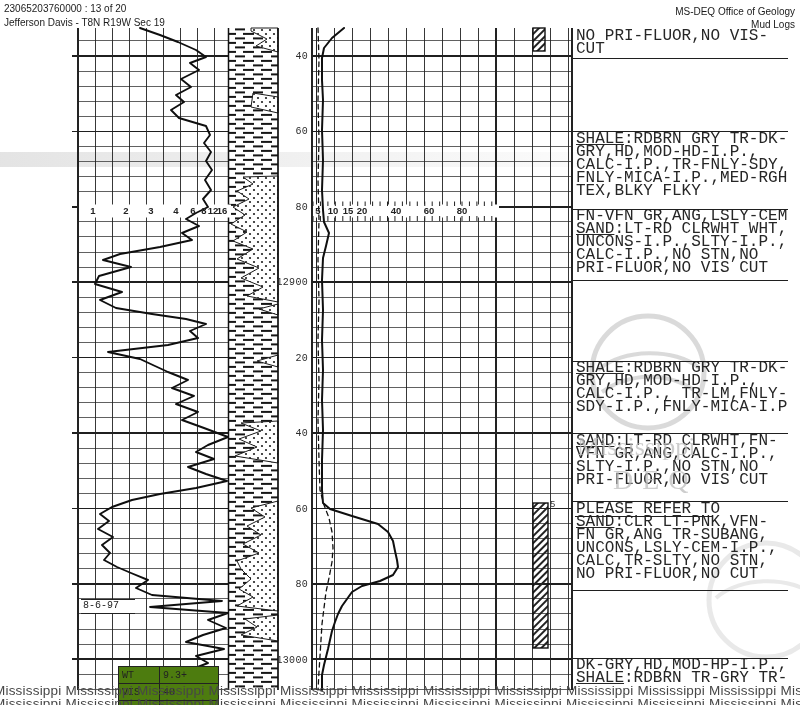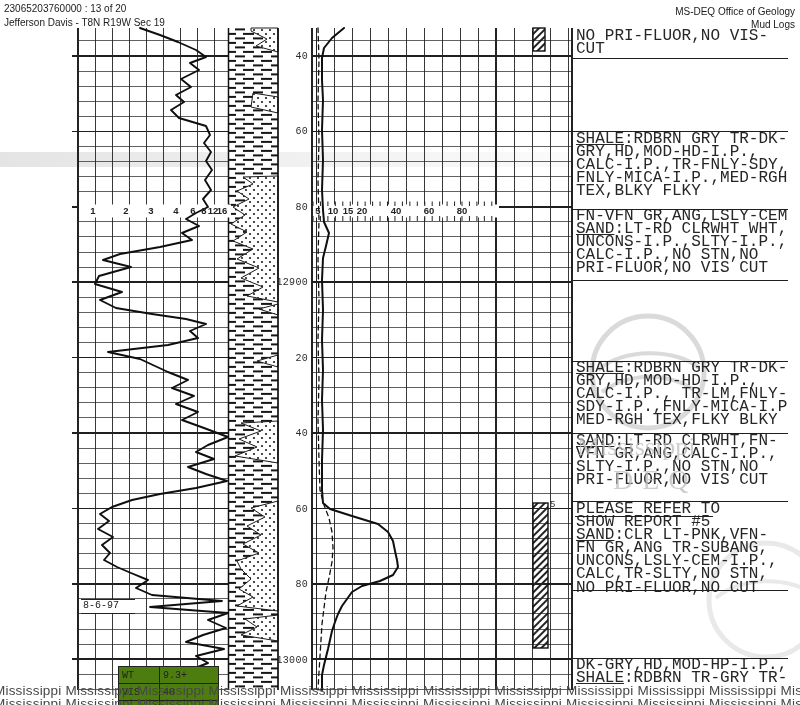--- a/index.html
+++ b/index.html
@@ -320,31 +320,29 @@
         <div class="ann-line"><u>SAND</u>:LT-RD CLRWHT WHT,</div>
         <div class="ann-line">UNCONS-I.P.,SLTY-I.P.,</div>
         <div class="ann-line">CALC-I.P.,NO STN,NO</div>
         <div class="ann-line">PRI-FLUOR,NO VIS CUT</div>
       </div>
       <div class="ann-block" style="top: 362px;">
         <div class="ann-line"><u>SHALE</u>:RDBRN GRY TR-DK-</div>
         <div class="ann-line">GRY,HD,MOD-HD-I.P.,</div>
         <div class="ann-line">CALC-I.P., TR-LM,FNLY-</div>
         <div class="ann-line">SDY-I.P.,FNLY-MICA-I.P</div>
-        <div class="ann-line">MED-RGH TEX,FLKY BLKY</div>
       </div>
       <div class="ann-block" style="top: 435px;">
         <div class="ann-line"><u>SAND</u>:LT-RD CLRWHT,FN-</div>
         <div class="ann-line">VFN GR,ANG,CALC-I.P.,</div>
         <div class="ann-line">SLTY-I.P.,NO STN,NO</div>
         <div class="ann-line">PRI-FLUOR,NO VIS CUT</div>
       </div>
       <div class="ann-block" style="top: 503px;">
         <div class="ann-line">PLEASE REFER TO</div>
-        <div class="ann-line">SHOW REPORT #5</div>
         <div class="ann-line"><u>SAND</u>:CLR LT-PNK,VFN-</div>
         <div class="ann-line">FN GR,ANG TR-SUBANG,</div>
         <div class="ann-line">UNCONS,LSLY-CEM-I.P.,</div>
         <div class="ann-line">CALC,TR-SLTY,NO STN,</div>
         <div class="ann-line">NO PRI-FLUOR,NO CUT</div>
       </div>
       <div class="ann-block" style="top: 659px;">
         <div class="ann-line">DK-GRY,HD,MOD-HP-I.P.,</div>
         <div class="ann-line"><u>SHALE</u>:RDBRN TR-GRY TR-</div>
       </div>

